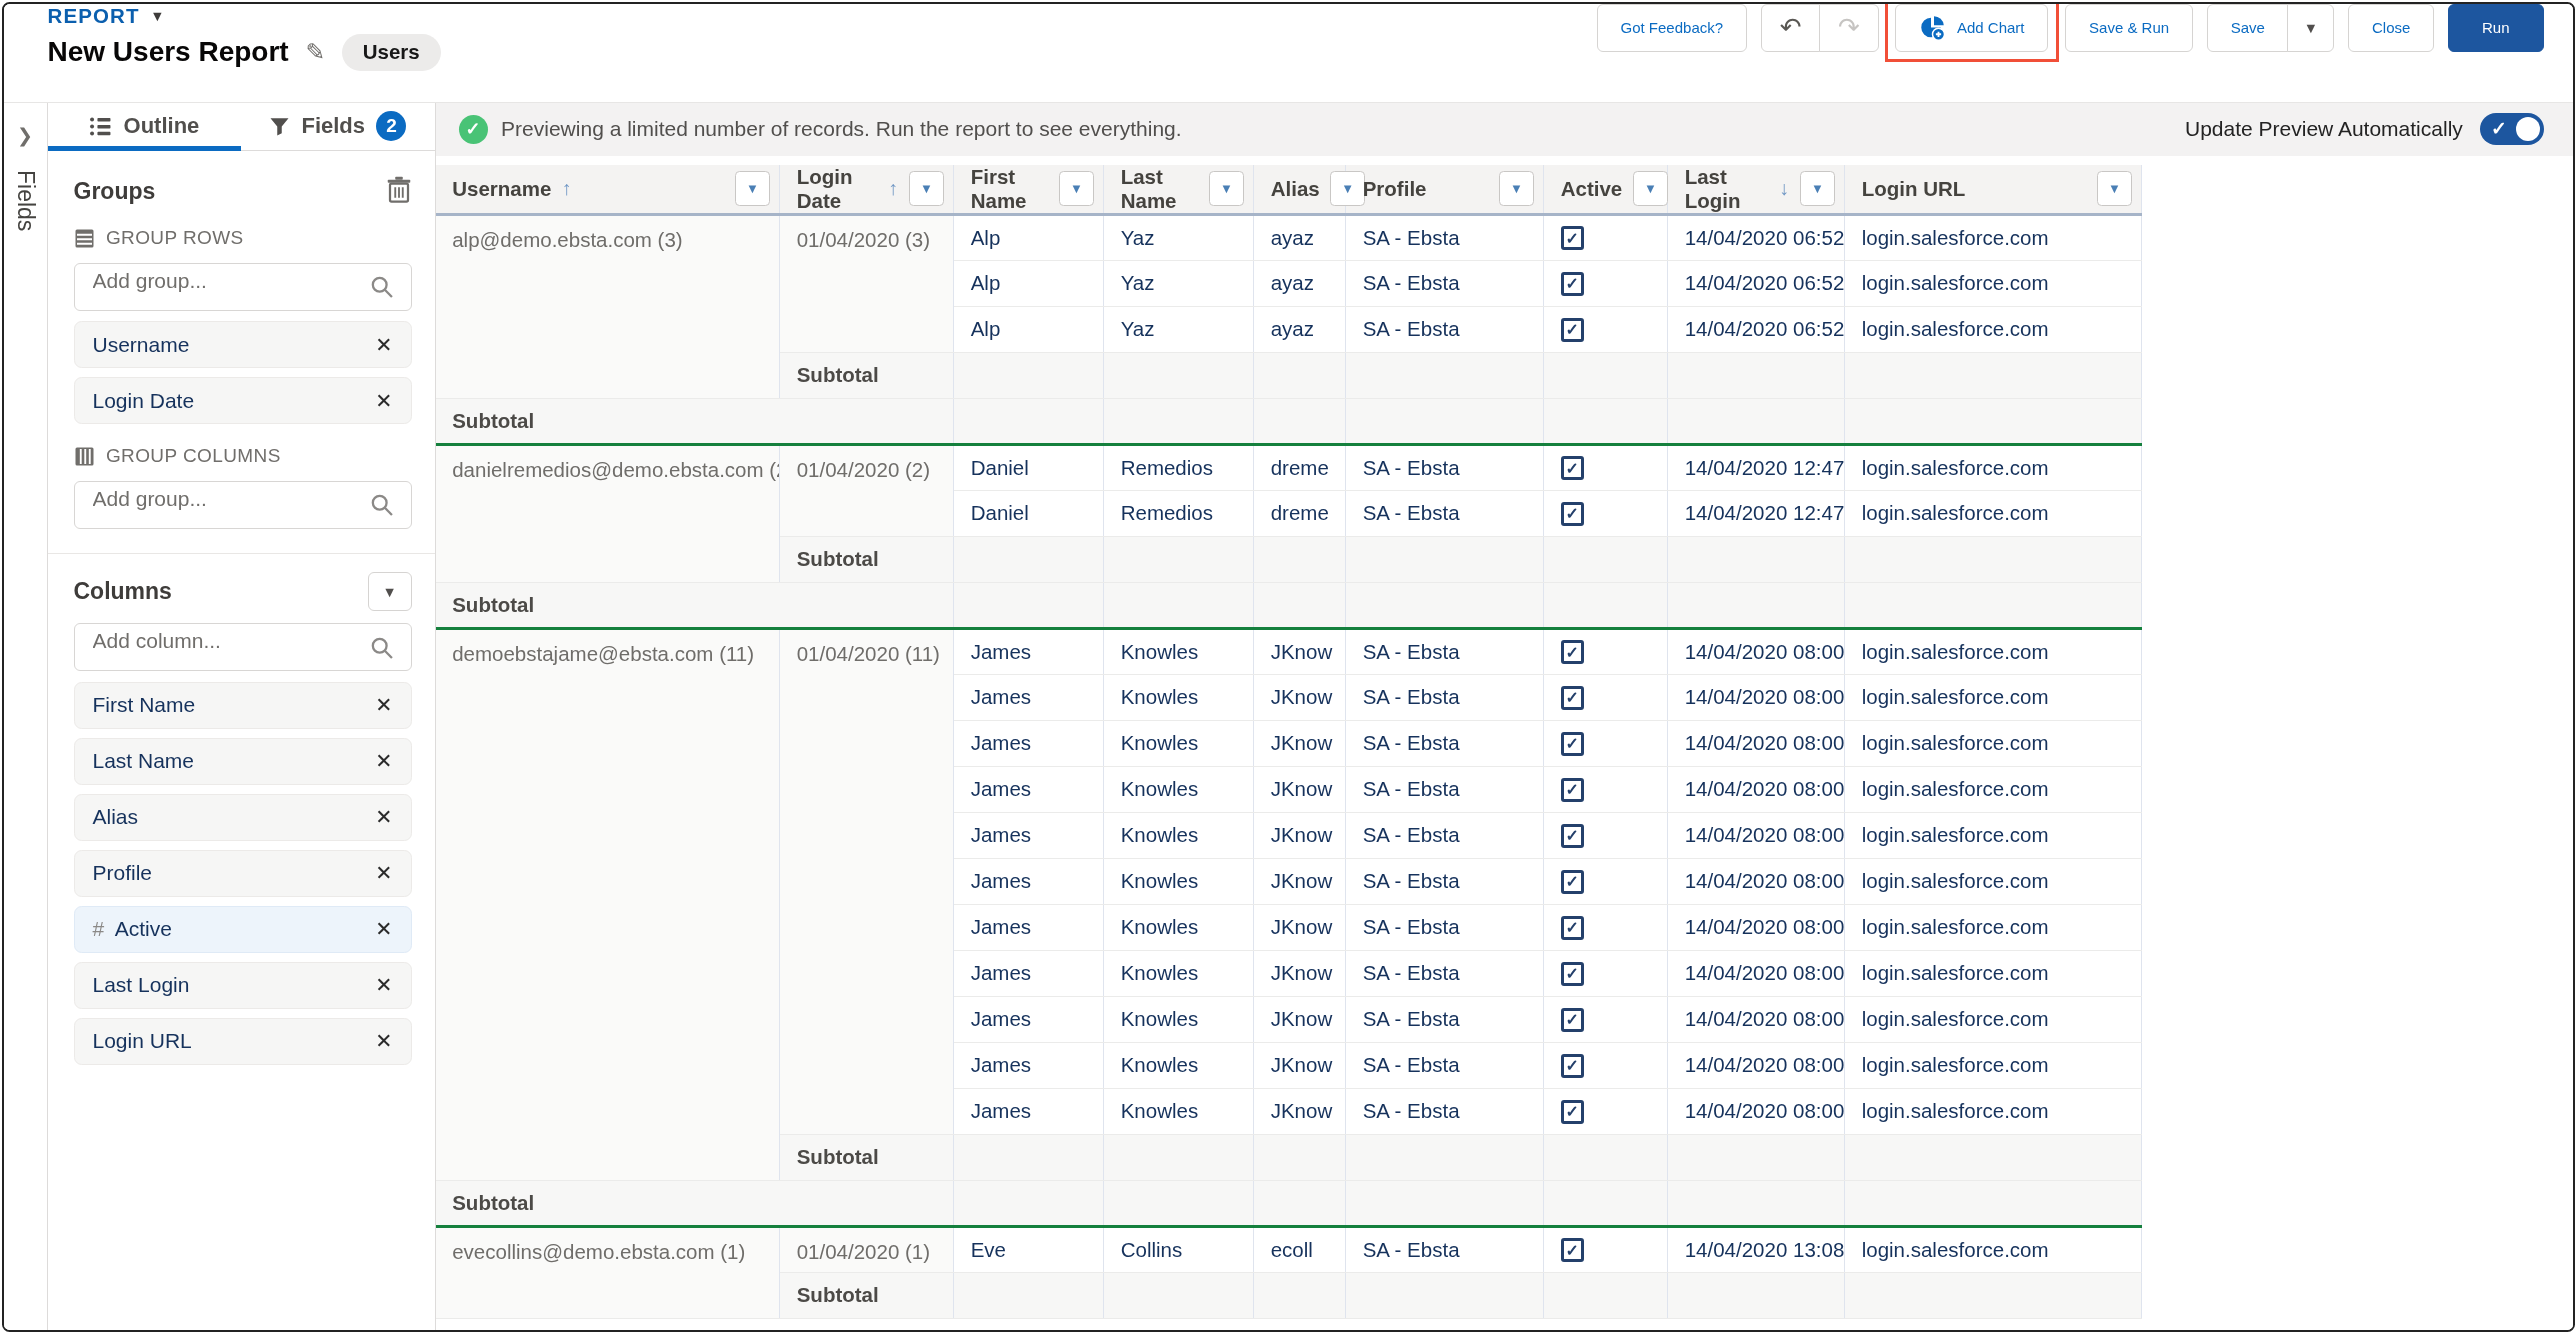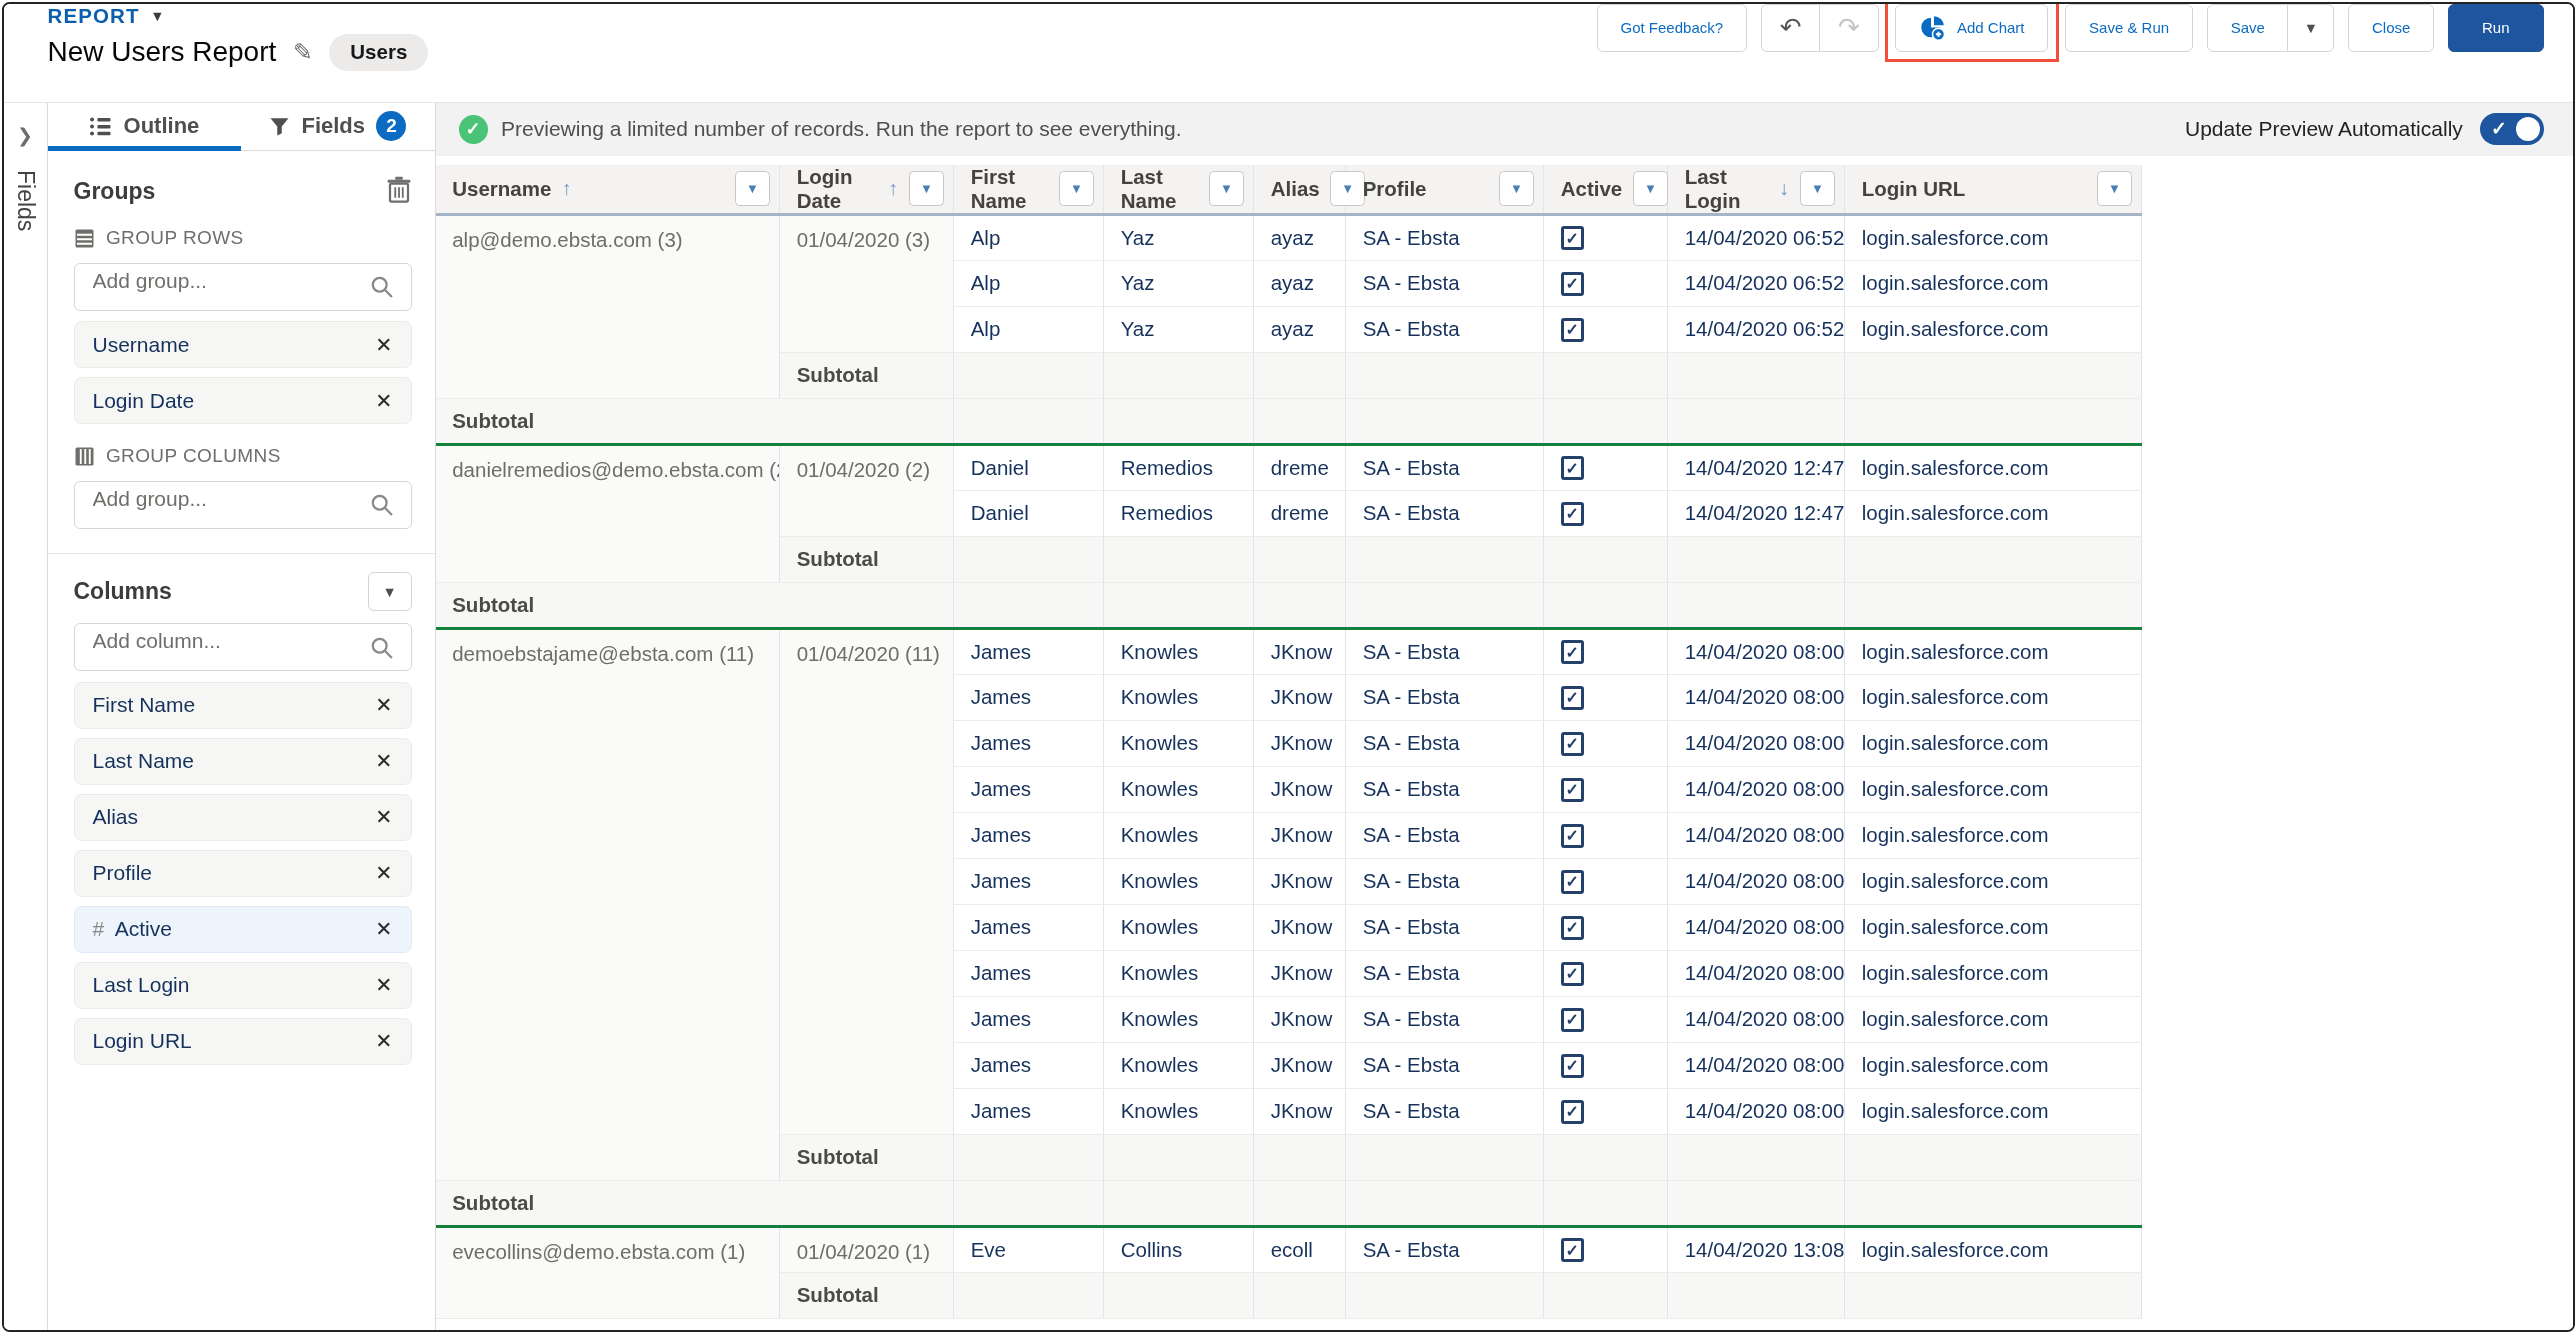--- a/index.html
+++ b/index.html
@@ -7,21 +7,21 @@
   body { width:2576px; height:1333px; font-family:"Liberation Sans",sans-serif; position:relative; }
 
   .window { position:absolute; inset:1.5px; border:2.3px solid #232323; border-radius:7.6px; overflow:hidden; background:#fff; }
 
   
   .topbar { height:98px; display:flex; justify-content:space-between; align-items:flex-start; padding:0 29px 0 44px; background:#fff; }
   .report-label-row { display:flex; align-items:center; gap:10.6px; }
   .report-label { color:#0b5fae; font-weight:bold; font-size:20.5px; letter-spacing:1.1px; }
   .report-caret { color:#3e3c3a; font-size:14.4px; }
   .title-row { display:flex; align-items:center; gap:16.7px; margin-top:6px; }
-  .title { font-size:28px; font-weight:400; color:#080707; margin:0; }
+  .title { font-size:28px; font-weight:700; color:#080707; margin:0; }
   .edit-icon { color:#706e6b; font-size:23.5px; }
   .object-badge { background:#ecebea; border-radius:21px; padding:6.8px 21px; font-weight:bold; font-size:20.5px; color:#181818; }
 
   .topbar-actions { display:flex; align-items:center; gap:13.6px; }
   .btn { height:48px; padding:0 23px; background:#fff; border:1.5px solid #d6d4d2; border-radius:6px; color:#0b6bc2; font-size:15px; font-family:inherit; display:inline-flex; align-items:center; gap:10.6px; cursor:pointer; white-space:nowrap; }
   .btn.primary { background:#1d569f; border-color:#1d569f; color:#fff; padding:0 33px; }
   .icon-btn { padding:0 18px; color:#5a5854; font-size:26px; }
   .icon-btn.disabled { color:#c6c4c2; }
   .btn-group { display:inline-flex; }
   .btn-group .btn:first-child { border-radius:6px 0 0 6px; }

